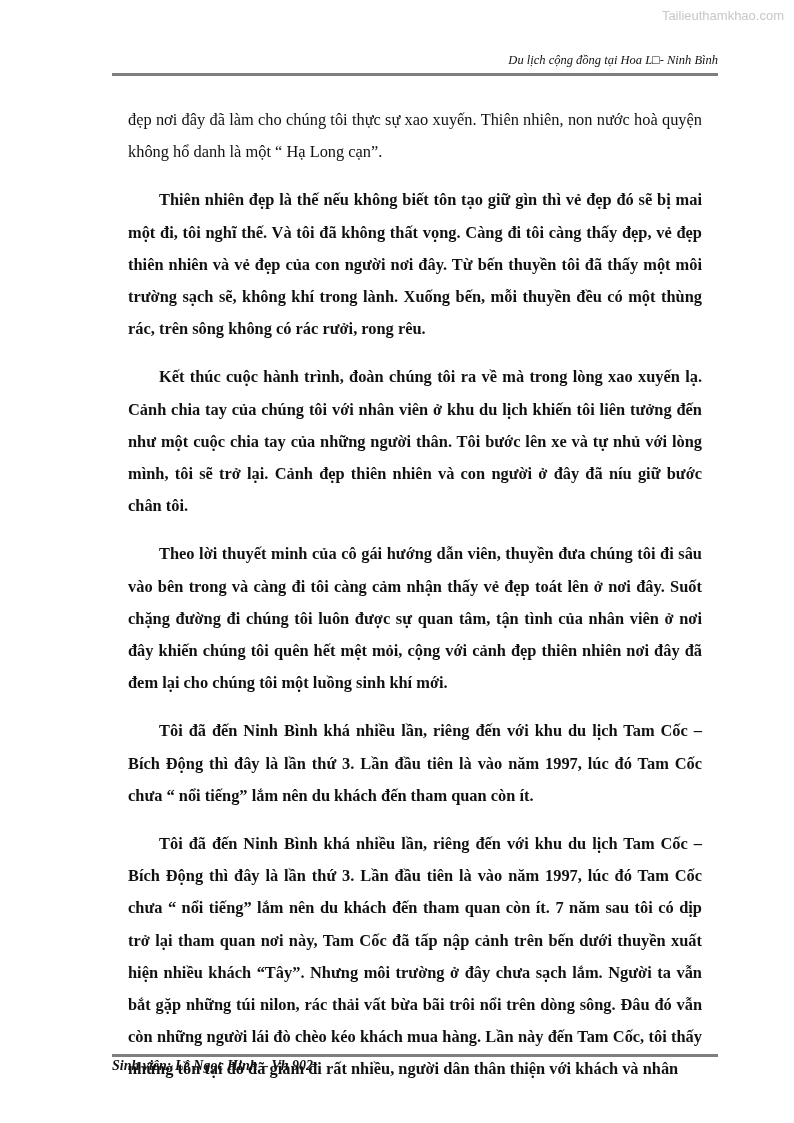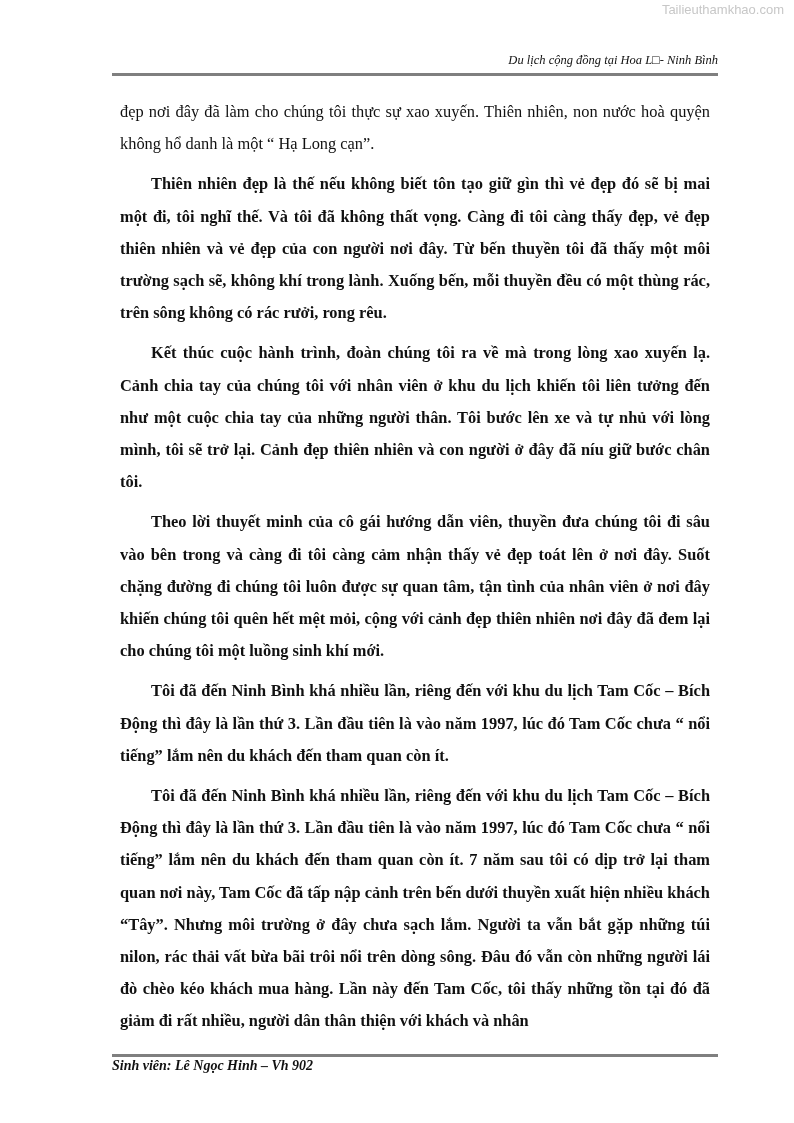--- a/index.html
+++ b/index.html
@@ -1,25 +1,25 @@
 <!DOCTYPE html>
 <html><head>
 <meta charset="utf-8">
 <style>
   html, body { margin:0; padding:0; background:#ffffff; }
   body { width:794px; height:1123px; position:relative; overflow:hidden;
          font-family:"Liberation Serif", "DejaVu Serif", serif; color:#111; }
-  .watermark { position:absolute; top:2px; right:10px; font-family:"Liberation Sans", "DejaVu Sans", sans-serif;
+  .watermark { position:absolute; top:8px; right:10px; font-family:"Liberation Sans", "DejaVu Sans", sans-serif;
                font-size:13px; color:#c7c7c7; letter-spacing:0; }
   .running-header { position:absolute; top:53px; left:112px; width:606px; text-align:right;
                     font-family:"Liberation Serif", serif; font-style:italic; font-weight:normal;
                     font-size:12.5px; color:#111; }
   .header-rule { position:absolute; top:73px; left:112px; width:606px; height:3px; background:#7f7f7f; }
   .content { position:absolute; top:88px; left:112px; width:606px; font-size:16.4px; line-height:32.2px; }
-  .content p { margin:8px; text-align:justify; text-align-last:auto; }
+  .content p { margin:16px; text-align:justify; text-align-last:auto; }
   .indent { text-indent:31px;font-weight:bold; }
   .heading { font-weight:bold; font-size:19.5px; text-indent:31px; margin:0; line-height:32.2px; }
   .bold { font-weight:bold; }
   .footer-rule { position:absolute; top:1054px; left:112px; width:606px; height:3px; background:#7f7f7f; }
   .footer-text { position:absolute; top:1058px; left:112px; font-style:italic; font-weight:bold;
                  font-size:14px; color:#111; }
 </style>
 </head>
 <body>
 

